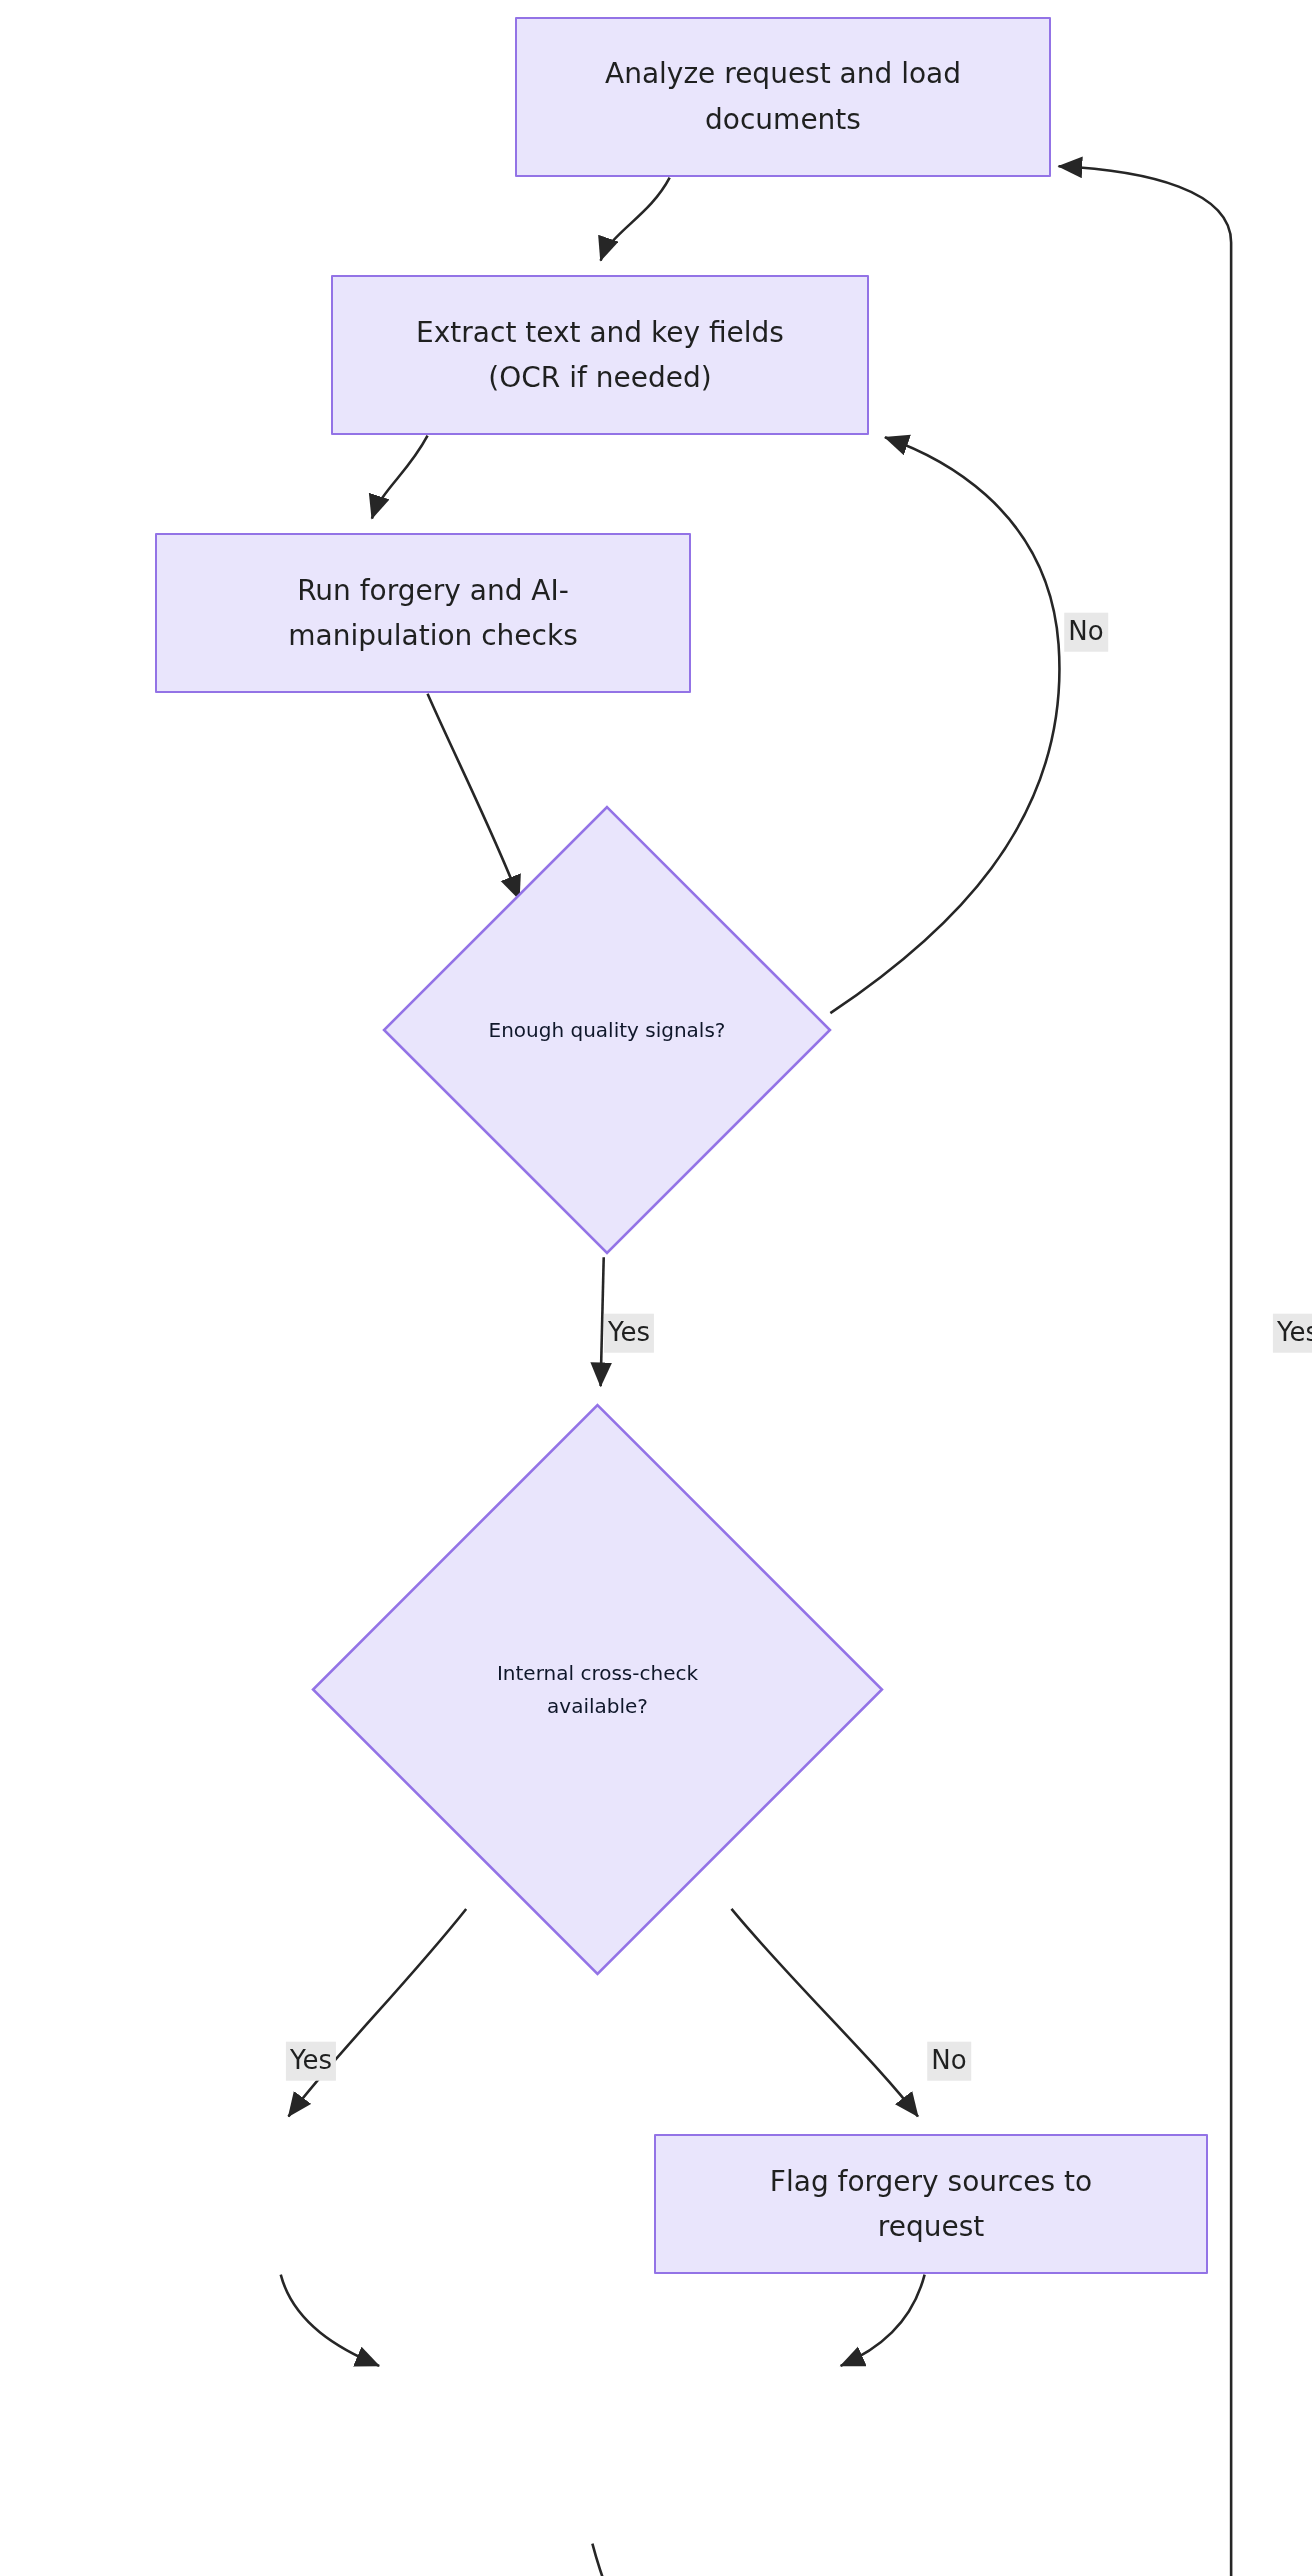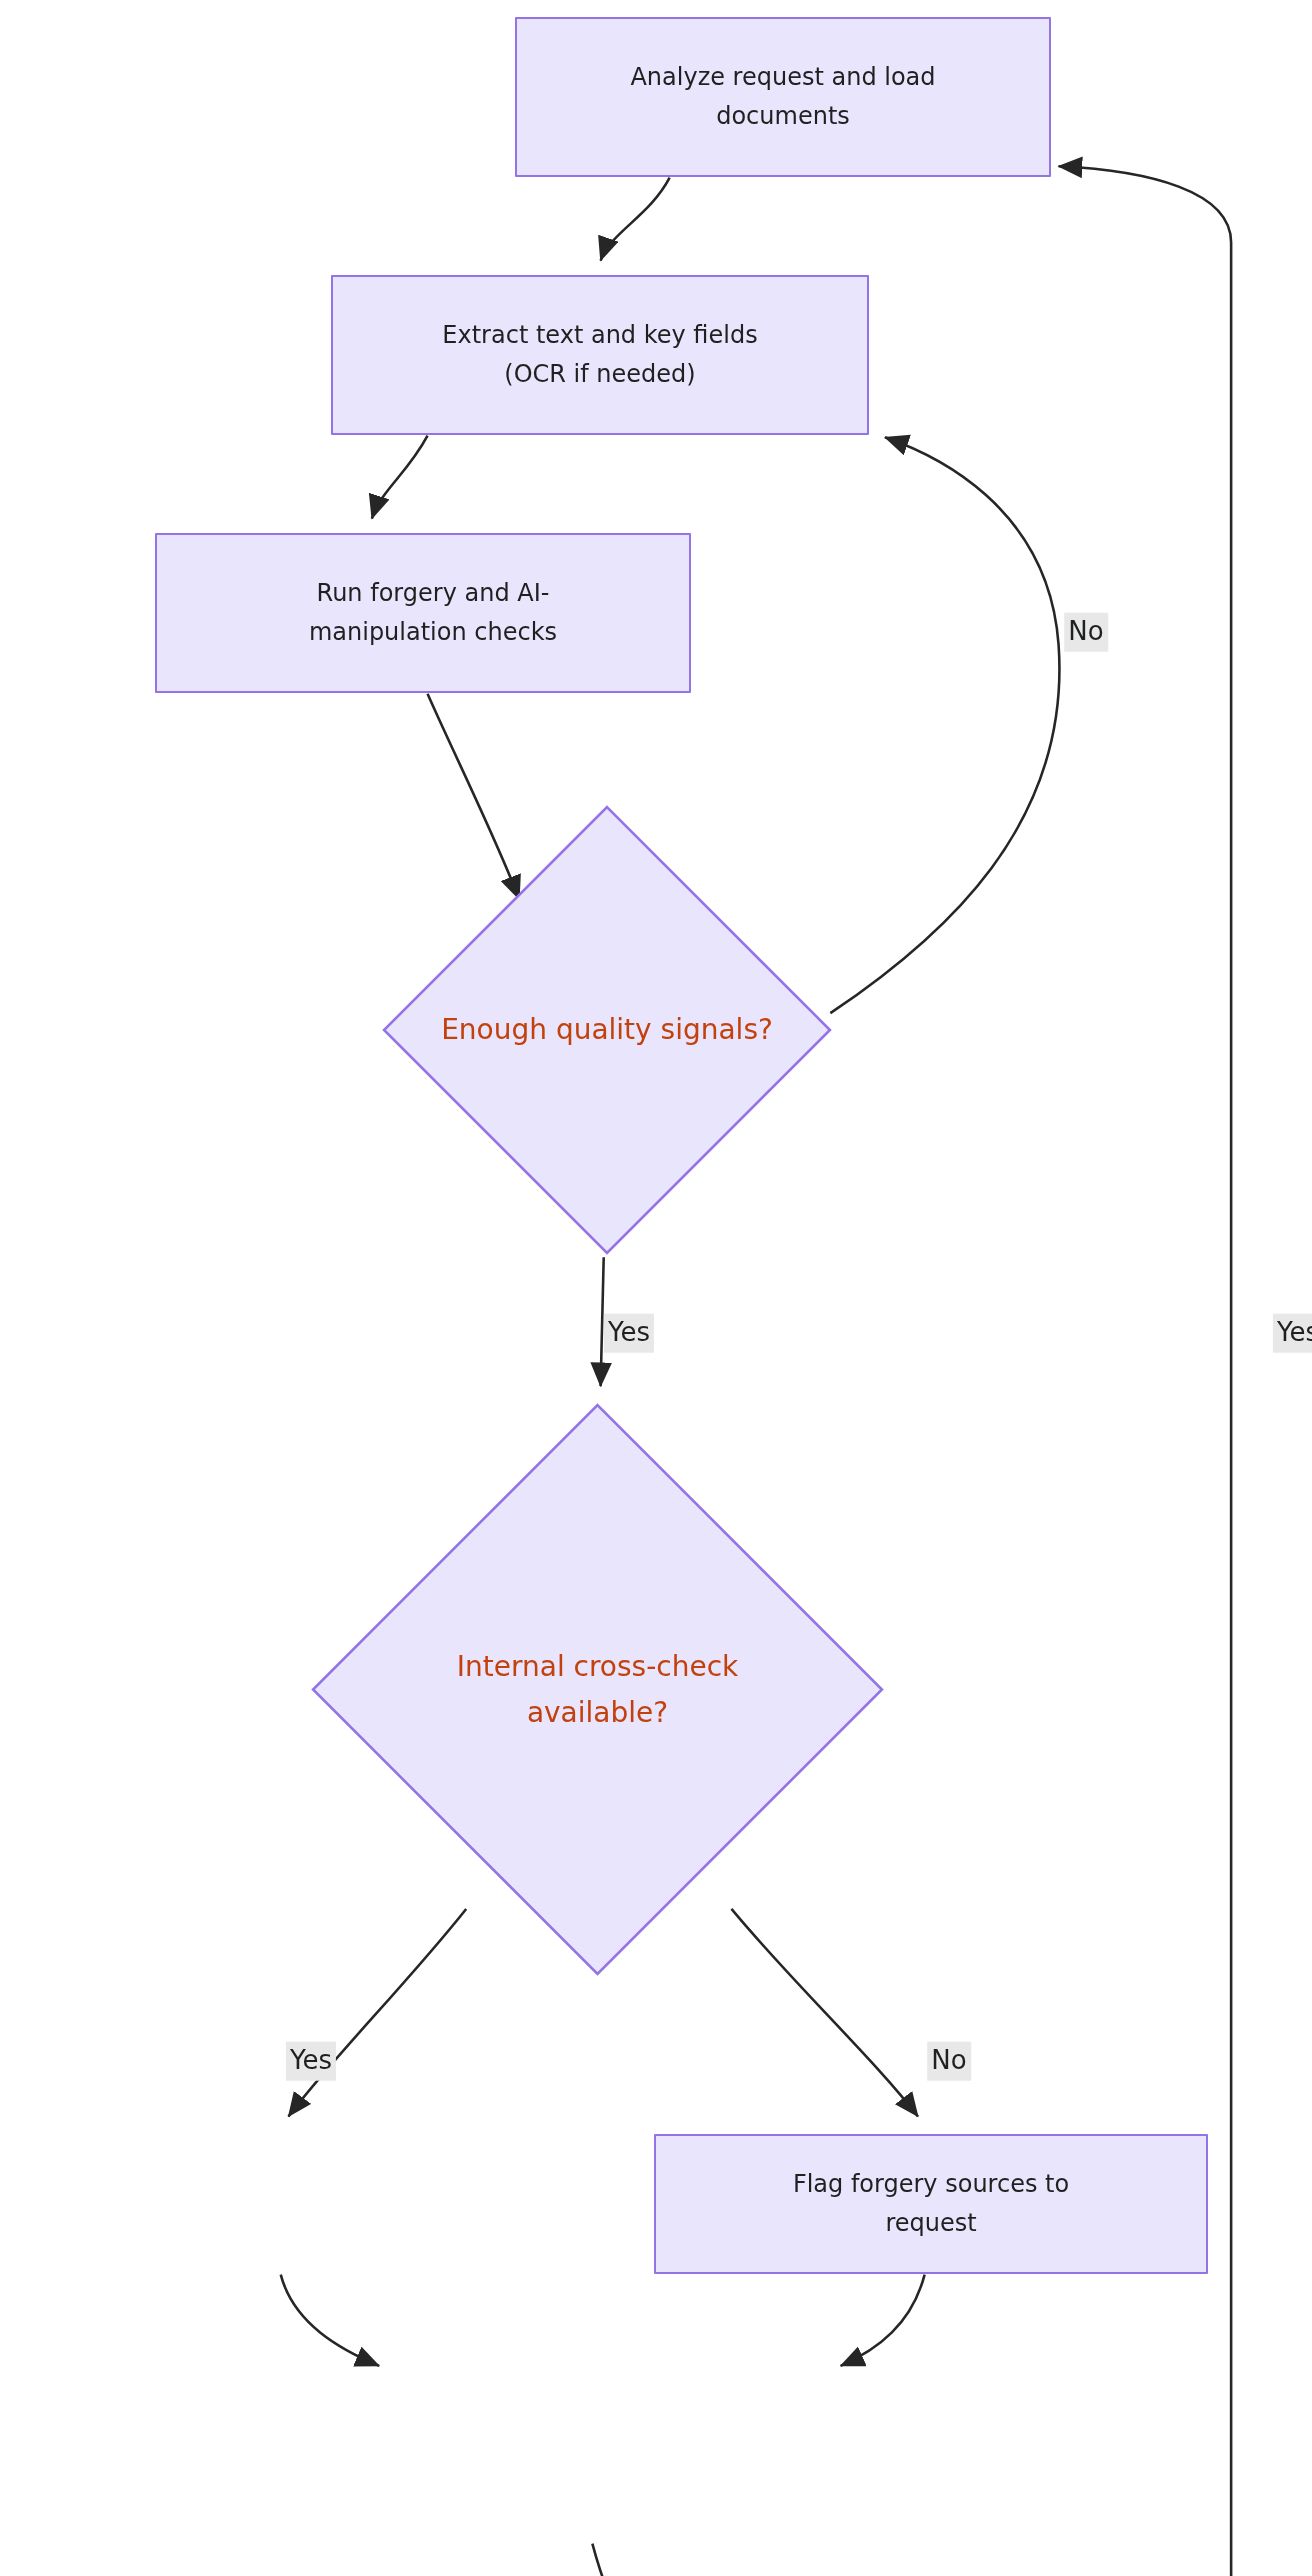--- a/index.html
+++ b/index.html
@@ -28,21 +28,21 @@
     align-items:center;
     justify-content:center;
     text-align:center;
     color:#1f2020;
     line-height:1.62;
   }
   .node.box{
     background:#e9e5fc;
     border:2.1px solid #9373e6;
     border-radius:1px;
-    font-size:24px;
+    font-size:28px;
   }
   .node .lbl{
     display:block;
     width:100%;
     padding:0 17.5px;
     box-sizing:border-box;
     white-space:pre-line;
   }
   .diamond{
     position:absolute;
@@ -55,22 +55,22 @@
   }
   .diamond .dtext{
     position:absolute;
     left:0; top:0;
     width:100%;
     height:100%;
     display:flex;
     align-items:center;
     justify-content:center;
     text-align:center;
-    font-size:28px;
-    color:#c2410c;
+    font-size:20px;
+    color:#0f172a;
     line-height:1.62;
     white-space:pre-line;
   }
   .edge-label{
     position:absolute;
     background:#e8e8e8;
     color:#1f2020;
     font-size:26px;
     line-height:1.05;
     padding:4.6px 4.1px 6.7px 4.1px;

